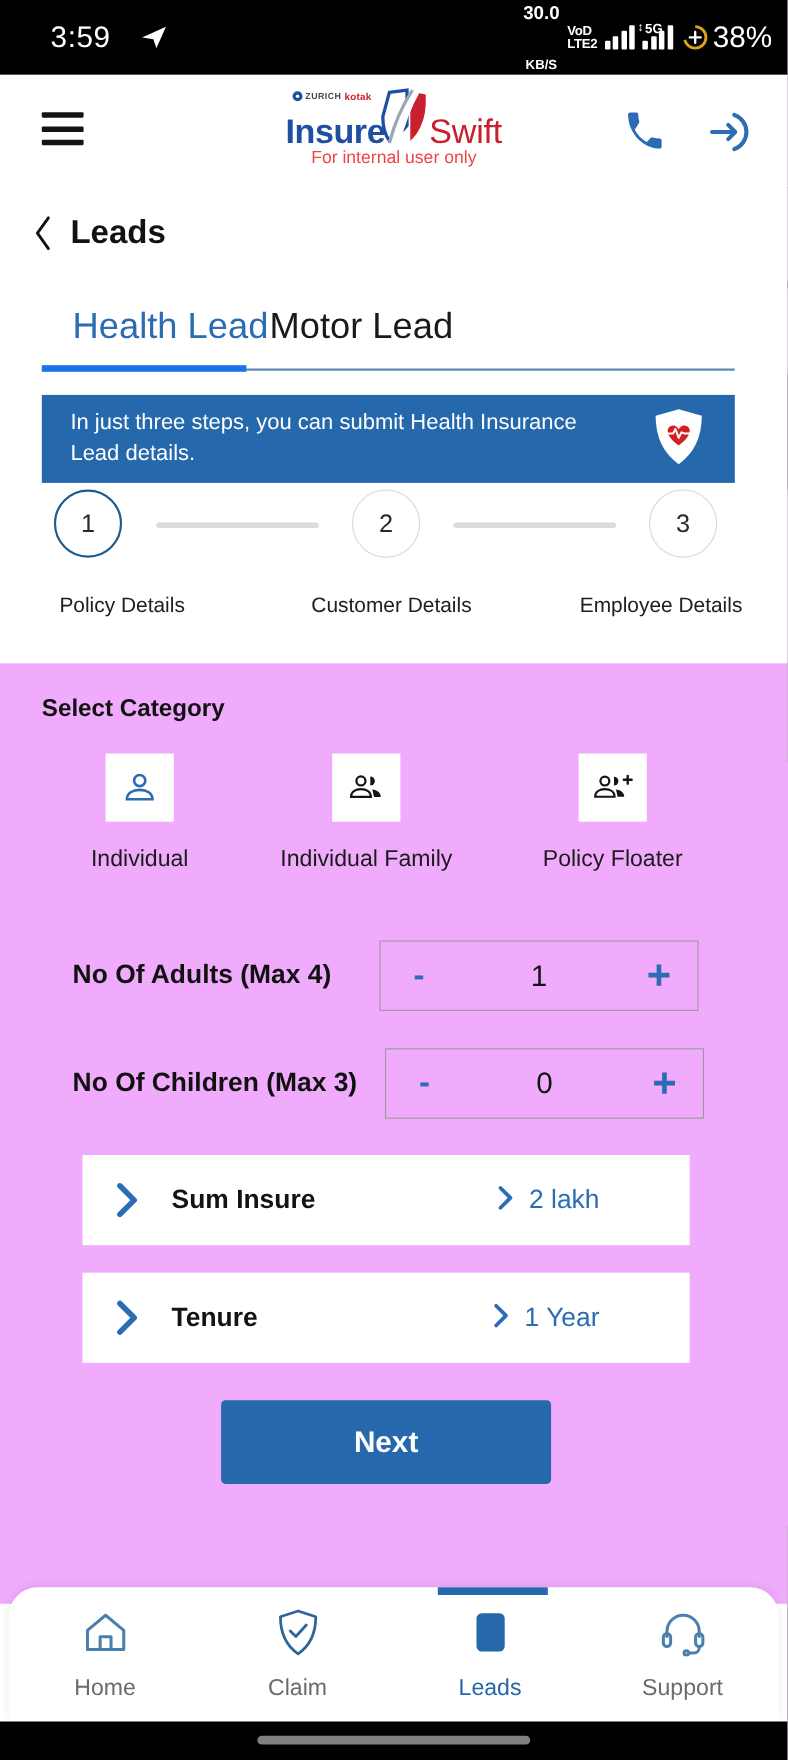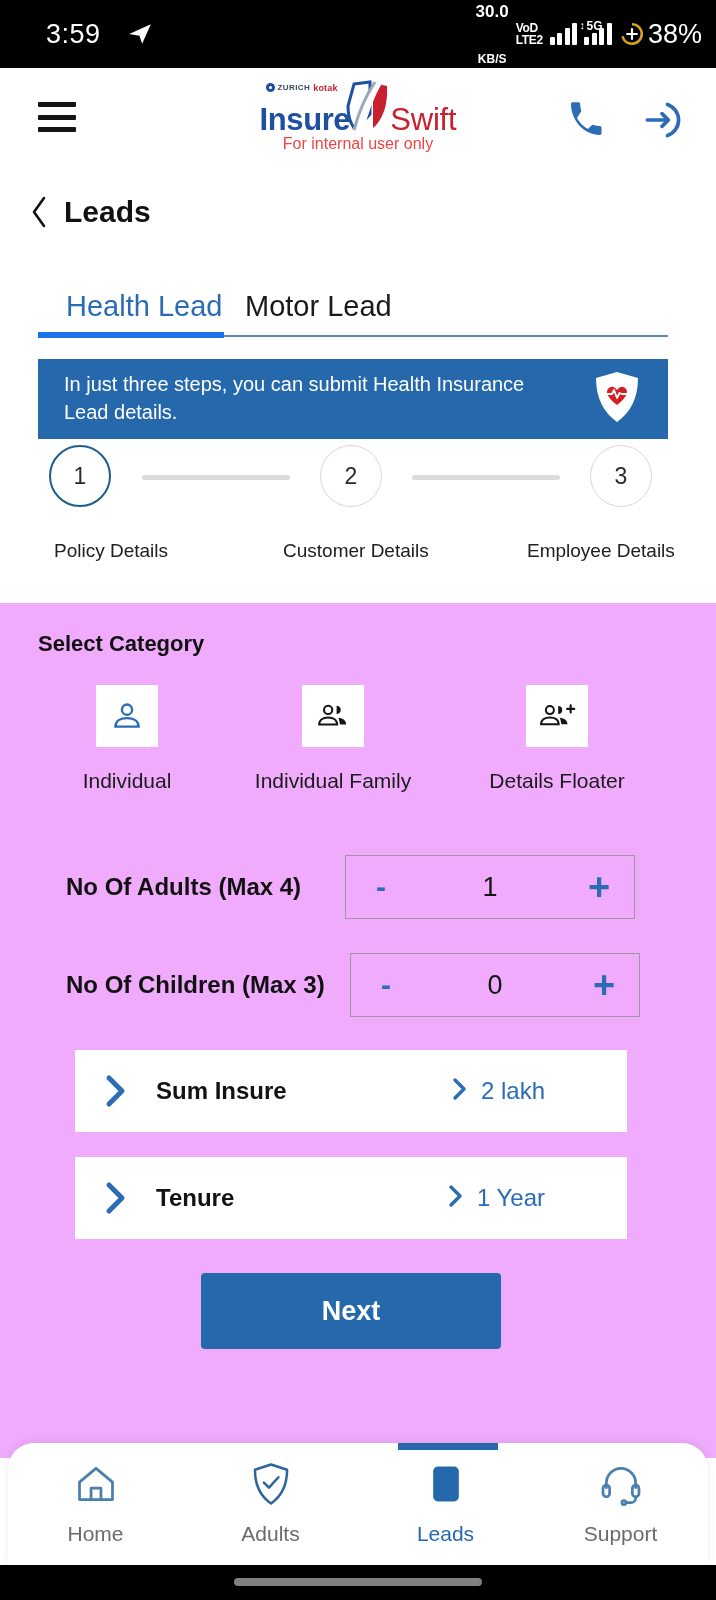--- a/index.html
+++ b/index.html
@@ -56,21 +56,21 @@
   .hdr-icons{position:absolute;right:32px;top:30px;display:flex;align-items:center;gap:34px;}
 
   
   .pagetitle{position:absolute;left:0;top:168px;width:716px;height:88px;background:#fff;
              display:flex;align-items:center;}
   .backchev{margin-left:28px;display:flex;align-items:center;}
   .pt-text{font-size:30px;font-weight:700;color:#121212;margin-left:14px;}
 
   
   .tabs{position:absolute;left:0;top:262px;width:716px;height:78px;background:#fff;}
-  .tab{position:absolute;top:14px;height:60px;display:flex;align-items:center;font-size:29px;}
+  .tab{position:absolute;top:4px;height:60px;display:flex;align-items:center;font-size:33px;}
   .tab.t1{left:66px;color:#2b6cb5;}
   .tab.t2{left:245px;color:#1a1a1a;}
   .tabline{position:absolute;left:38px;top:73px;width:630px;height:2px;background:#5b88b8;}
   .tabind{position:absolute;left:38px;top:70px;width:186px;height:6px;background:#1a73e8;}
 
   
   .banner{position:absolute;left:38px;top:359px;width:630px;height:80px;background:#2568ac;
           display:flex;align-items:center;}
   .banner-text{font-size:20px;color:#ffffff;line-height:1.38;margin-left:26px;width:470px;}
   .banner-icon{margin-left:auto;margin-right:28px;}
@@ -300,21 +300,21 @@
           <svg width="38" height="30" viewBox="0 0 32 24">
             <g fill="none" stroke="#141414" stroke-width="1.7">
               <circle cx="10" cy="7" r="3.4"></circle>
               <path d="M2.6 19c0-3.8 3.3-5.8 7.4-5.8s7.4 2 7.4 5.8z"></path>
             </g>
             <path d="M17 3.6a3.4 3.4 0 010 6.8z" fill="#141414"></path>
             <path d="M18.5 13.4c3.6.3 6.3 2.3 6.3 5.6h-5z" fill="#141414"></path>
             <path d="M27.5 3v6M24.5 6h6" stroke="#141414" stroke-width="1.8" stroke-linecap="round"></path>
           </svg>
         </div>
-        <div class="catlabel">Details Floater</div>
+        <div class="catlabel">Policy Floater</div>
       </div>
 
     </div>
 
     <div class="counterrow cr1">
       <div class="cr-label">No Of Adults (Max 4)</div>
       <div class="stepbox">
         <div class="stepbtn minus">-</div>
         <div class="stepval">1</div>
         <div class="stepbtn plus">+</div>
@@ -384,21 +384,21 @@
         <span class="navlabel">Home</span>
       </div>
 
       <div class="navitem">
         <span>
           <svg width="42" height="44" viewBox="0 0 24 26" fill="none" stroke="#2e6699" stroke-width="1.5" stroke-linecap="round" stroke-linejoin="round">
             <path d="M12 1.5 L21.5 4.6 Q21.5 18 12 24.5 Q2.5 18 2.5 4.6 Z"></path>
             <path d="M7.8 12.2 L10.8 15.2 L16.4 9"></path>
           </svg>
         </span>
-        <span class="navlabel">Adults</span>
+        <span class="navlabel">Claim</span>
       </div>
 
       <div class="navitem active">
         <span>
           <svg width="44" height="44" viewBox="0 0 24 24">
             <rect x="5" y="2.5" width="14" height="19" rx="2.6" fill="#2568ac"></rect>
           </svg>
         </span>
         <span class="navlabel">Leads</span>
       </div>

